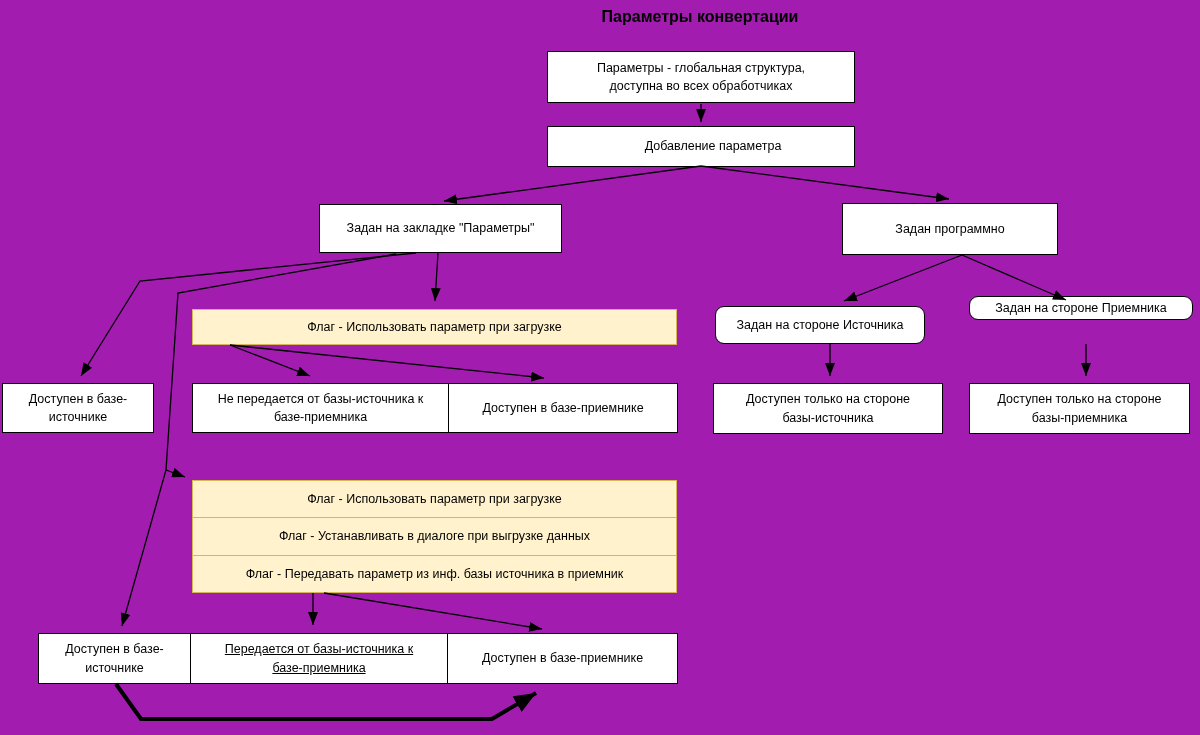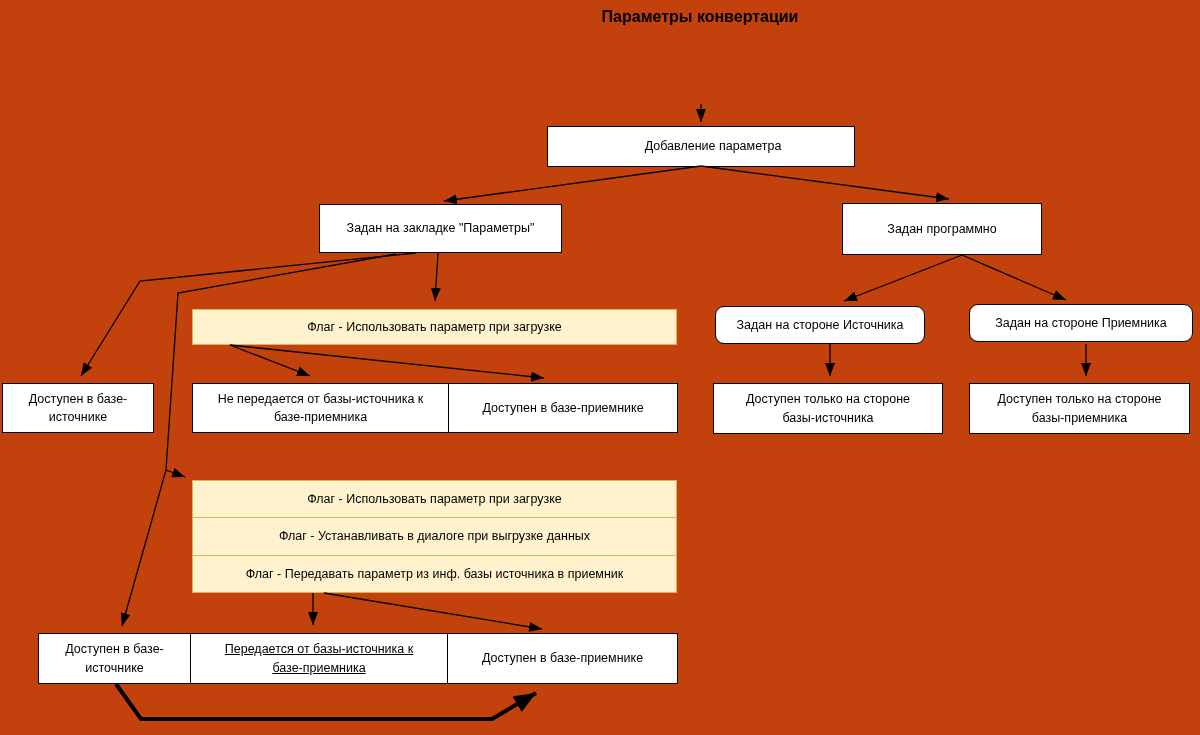--- a/index.html
+++ b/index.html
@@ -4,21 +4,21 @@
 <style>
   :root{
     --line:#000000;
     --box-fill:#ffffff;
     --highlight-fill:#FFF2CC;
     --highlight-border:#D6B656;
     --text:#000000;
   }
   html,body{margin:0;padding:0;background:#ffffff;}
   .canvas{
-    position:relative;width:1200px;height:735px;background:#c2410c;overflow:hidden;
+    position:relative;width:1200px;height:735px;background:#a21caf;overflow:hidden;
     font-family:"Liberation Sans", sans-serif;color:var(--text);
   }
   .title{
     position:absolute;left:500px;top:8px;width:400px;text-align:center;
     font-size:16px;font-weight:bold;
   }
   .box{
     position:absolute;box-sizing:border-box;
     border:1.2px solid var(--line);background:var(--box-fill);
     display:flex;align-items:center;justify-content:center;
@@ -50,41 +50,43 @@
   svg.connectors path.thick{stroke-width:4;}
   svg.connectors marker path{fill:var(--line);stroke:none;}
 </style>
 </head>
 <body>
 
 <div class="canvas">
 
   <div class="title">Параметры конвертации</div>
 
+  <div class="box" style="left:547px;top:51px;width:308px;height:52px;">Параметры - глобальная структура,
+доступна во всех обработчиках</div>
 
   <div class="box" style="left:547px;top:126px;width:308px;height:41px;padding-left:29px;">Добавление параметра</div>
 
   <div class="box" style="left:319px;top:204px;width:243px;height:49px;">Задан на закладке "Параметры"</div>
 
-  <div class="box" style="left:842px;top:203px;width:200px;height:52px;">Задан программно</div>
+  <div class="box" style="left:842px;top:203px;width:216px;height:52px;">Задан программно</div>
 
   <div class="box flag" style="left:192px;top:309px;width:485px;height:36px;">Флаг - Использовать параметр при загрузке</div>
 
   <div class="box" style="left:2px;top:383px;width:152px;height:50px;">Доступен в базе-
 источнике</div>
 
   <div class="row" style="left:192px;top:383px;width:486px;height:50px;">
     <div class="cell" style="width:255px;">Не передается от базы-источника к
 базе-приемника</div>
     <div class="cell" style="flex:1;">Доступен в базе-приемнике</div>
   </div>
 
   <div class="box rounded" style="left:715px;top:306px;width:210px;height:38px;">Задан на стороне Источника</div>
 
-  <div class="box rounded" style="left:969px;top:304px;width:224px;height:38px;">Задан на стороне Приемника</div>
+  <div class="box rounded" style="left:969px;top:296px;width:224px;height:24px;">Задан на стороне Приемника</div>
 
   <div class="box" style="left:713px;top:383px;width:230px;height:51px;">Доступен только на стороне
 базы-источника</div>
 
   <div class="box" style="left:969px;top:383px;width:221px;height:51px;">Доступен только на стороне
 базы-приемника</div>
 
   <div class="stack" style="left:192px;top:480px;width:485px;height:113px;">
     <div class="cell">Флаг - Использовать параметр при загрузке</div>
     <div class="cell">Флаг - Устанавливать в диалоге при выгрузке данных</div>

